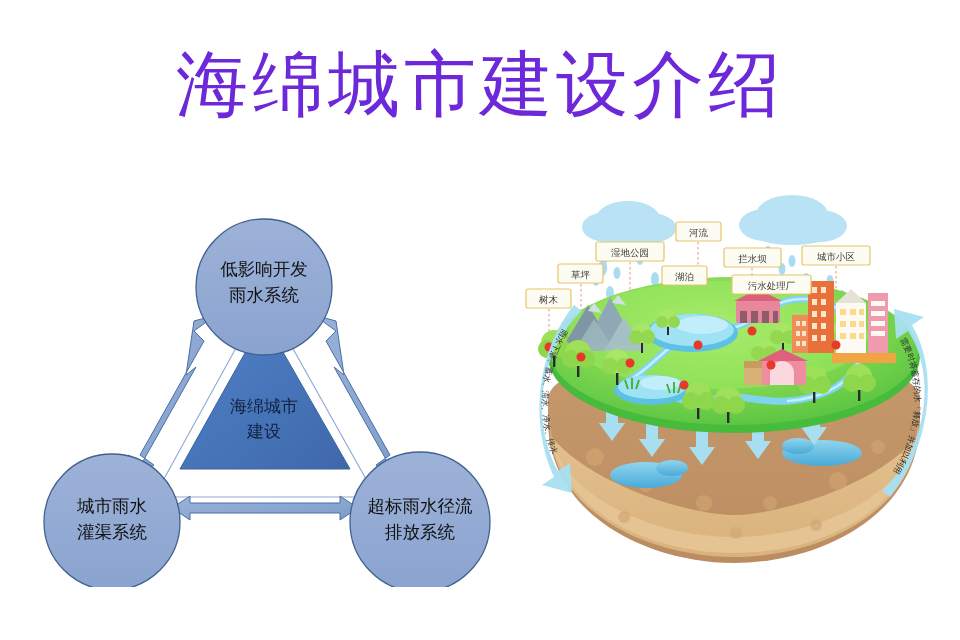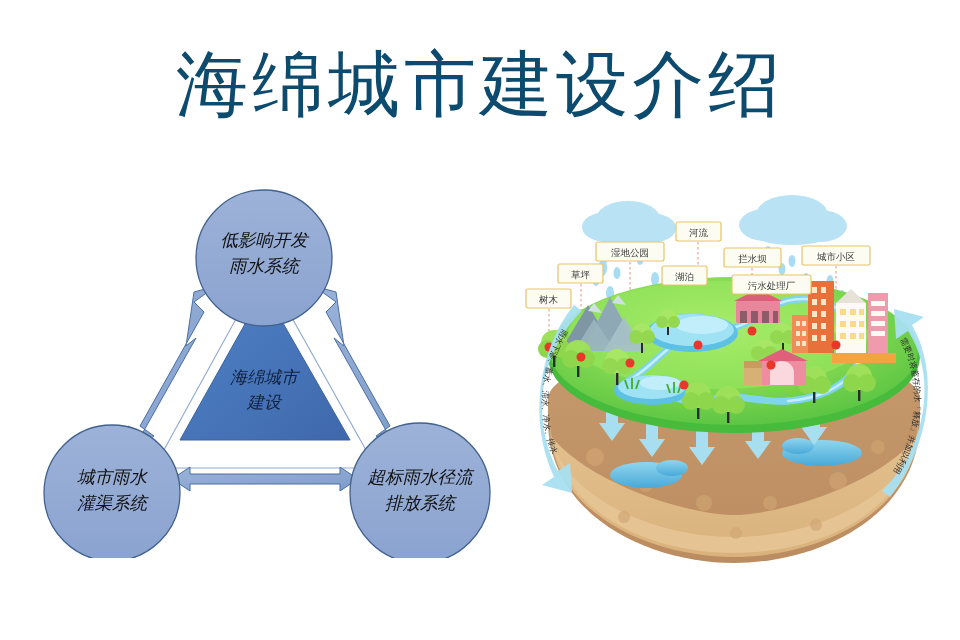--- a/index.html
+++ b/index.html
@@ -13,30 +13,30 @@
 
   
   #page-title{
     position:absolute;
     left:0; top:44px; width:960px;
     text-align:center;
     font-family:"DejaVu Serif","Liberation Serif",serif;
     font-size:72px;
     line-height:80px;
     letter-spacing:4px;
-    color:#0c4a6e;
+    color:#6d28d9;
     font-weight:400;
     white-space:nowrap;
   }
 
   
   #triangle-diagram{
     position:absolute;
-    left:20px; top:168px;
-    width:500px; height:390px;font-style:italic;
+    left:20px; top:197px;
+    width:500px; height:390px;
   }
   #triangle-diagram svg{ display:block; }
 
   .node-text{
     font-family:"DejaVu Sans","Liberation Sans",sans-serif;
     font-size:17.5px;
     fill:#111111;
     text-anchor:middle;
   }
   .center-text{

